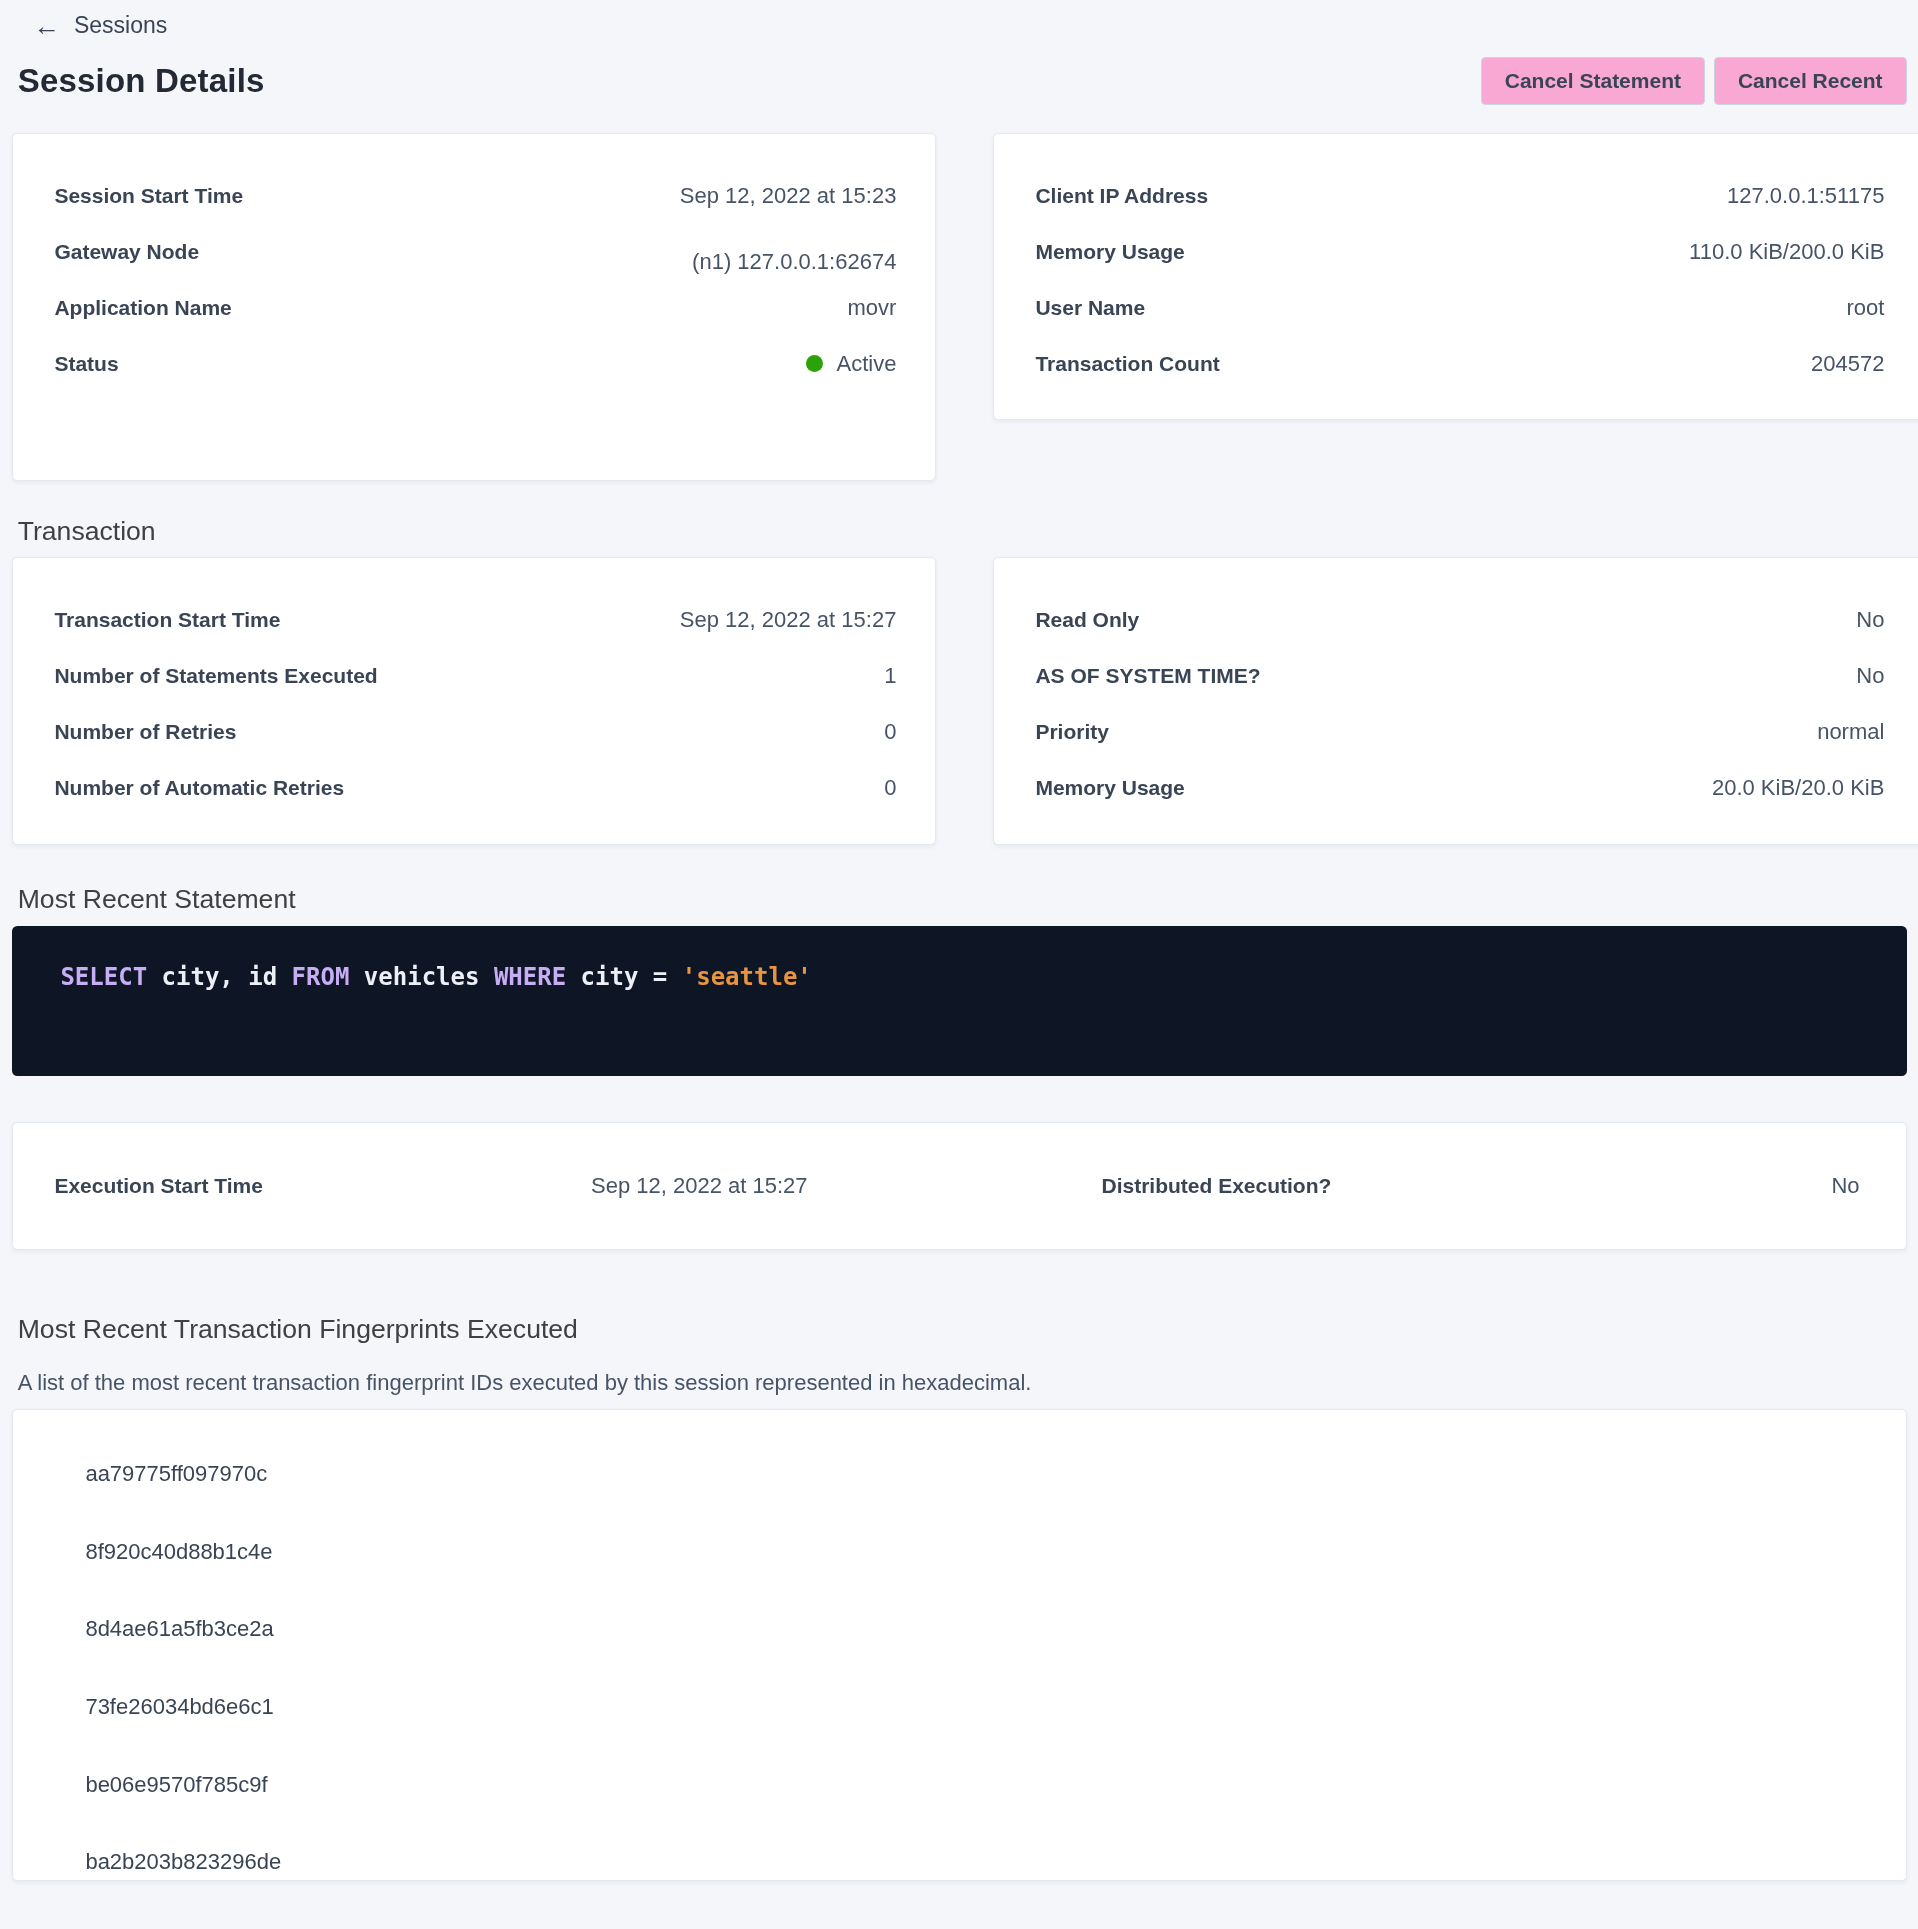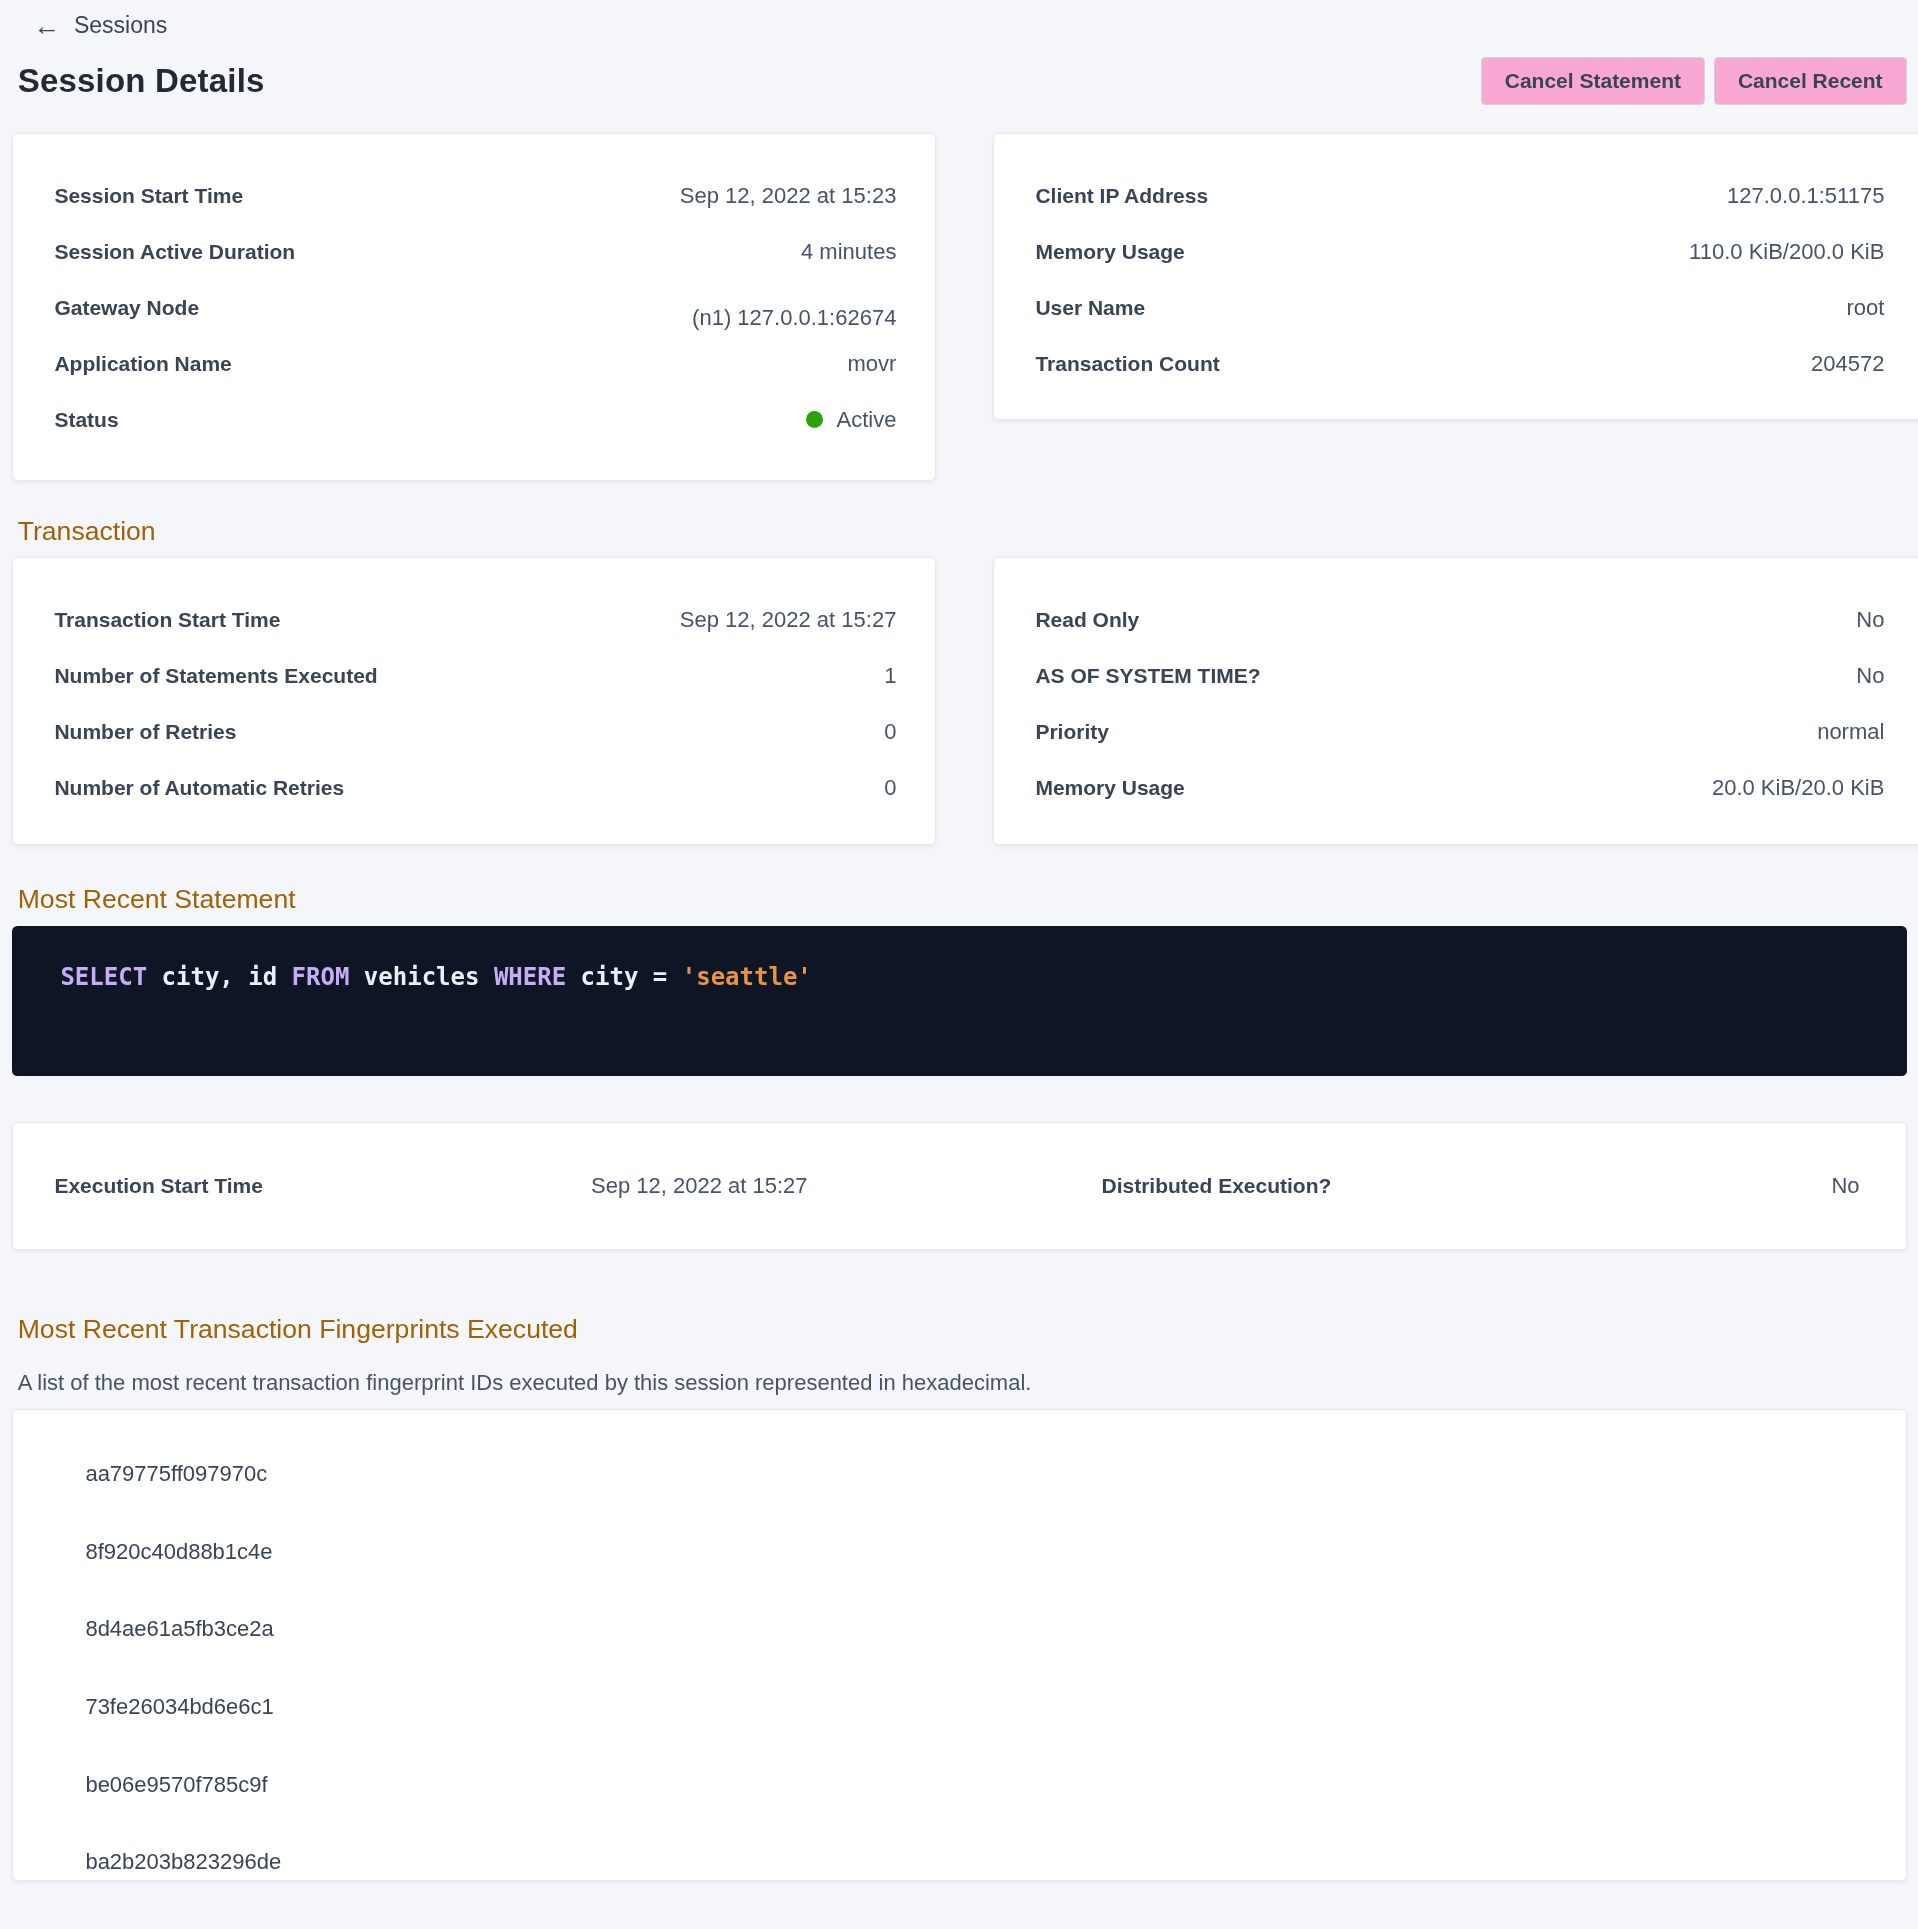--- a/index.html
+++ b/index.html
@@ -87,21 +87,21 @@
     border-radius: 50%;
     background: #2da10a;
     display: inline-block;
   }
 
   
   .section-heading {
     margin-left: 5.3px;
     font-size: 26.6px;
     font-weight: 400;
-    color: #a16207;
+    color: #404040;
     line-height: 37px;
   }
   .mt-36 { margin-top: 32px; }
   .mt-41 { margin-top: 36px; }
   .mt-69 { margin-top: 61px; }
   .cards-after-heading { margin-top: 7px; }
 
   
   .sql-box {
     margin-top: 8.9px;
@@ -171,24 +171,20 @@
     </div>
   </div>
 
   <div class="cards-grid">
     <div class="card kv-card h-393">
       <div class="kv">
         <span class="label">Session Start Time</span>
         <span class="value">Sep 12, 2022 at 15:23</span>
       </div>
       <div class="kv">
-        <span class="label">Session Active Duration</span>
-        <span class="value">4 minutes</span>
-      </div>
-      <div class="kv">
         <span class="label">Gateway Node</span>
         <a class="value link">(n1) 127.0.0.1:62674</a>
       </div>
       <div class="kv">
         <span class="label">Application Name</span>
         <span class="value">movr</span>
       </div>
       <div class="kv">
         <span class="label">Status</span>
         <span class="value status-value">

